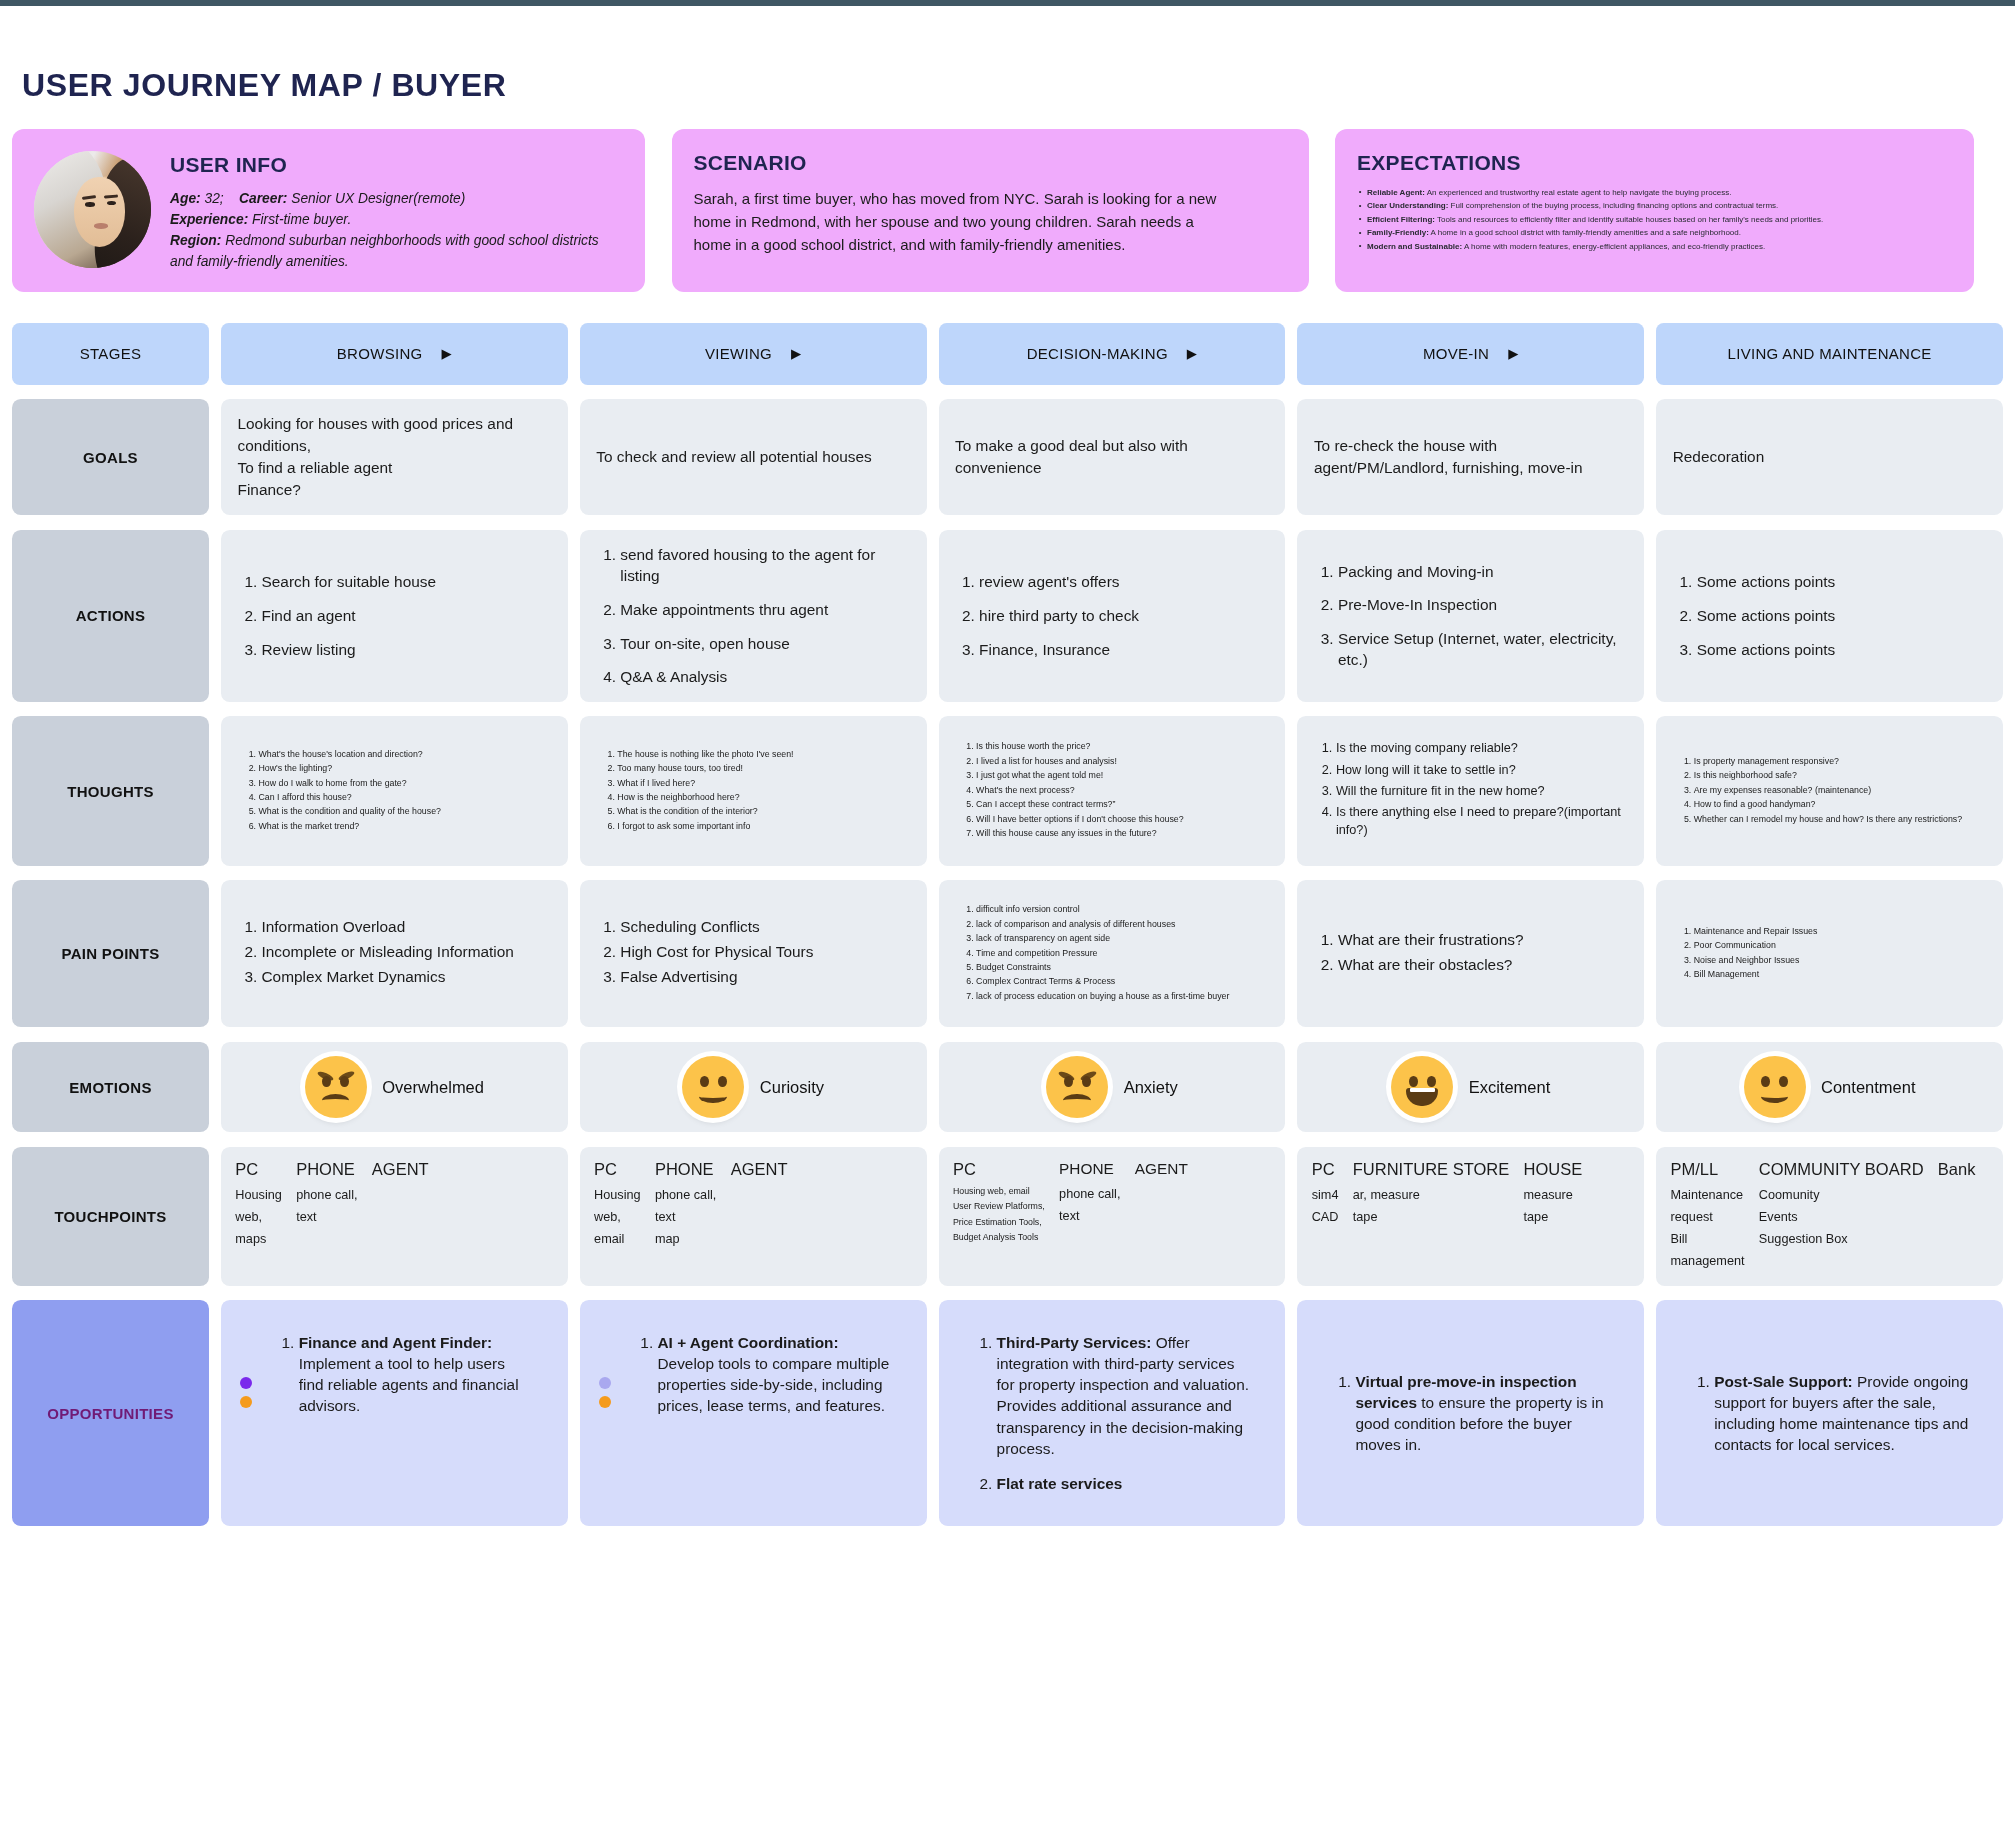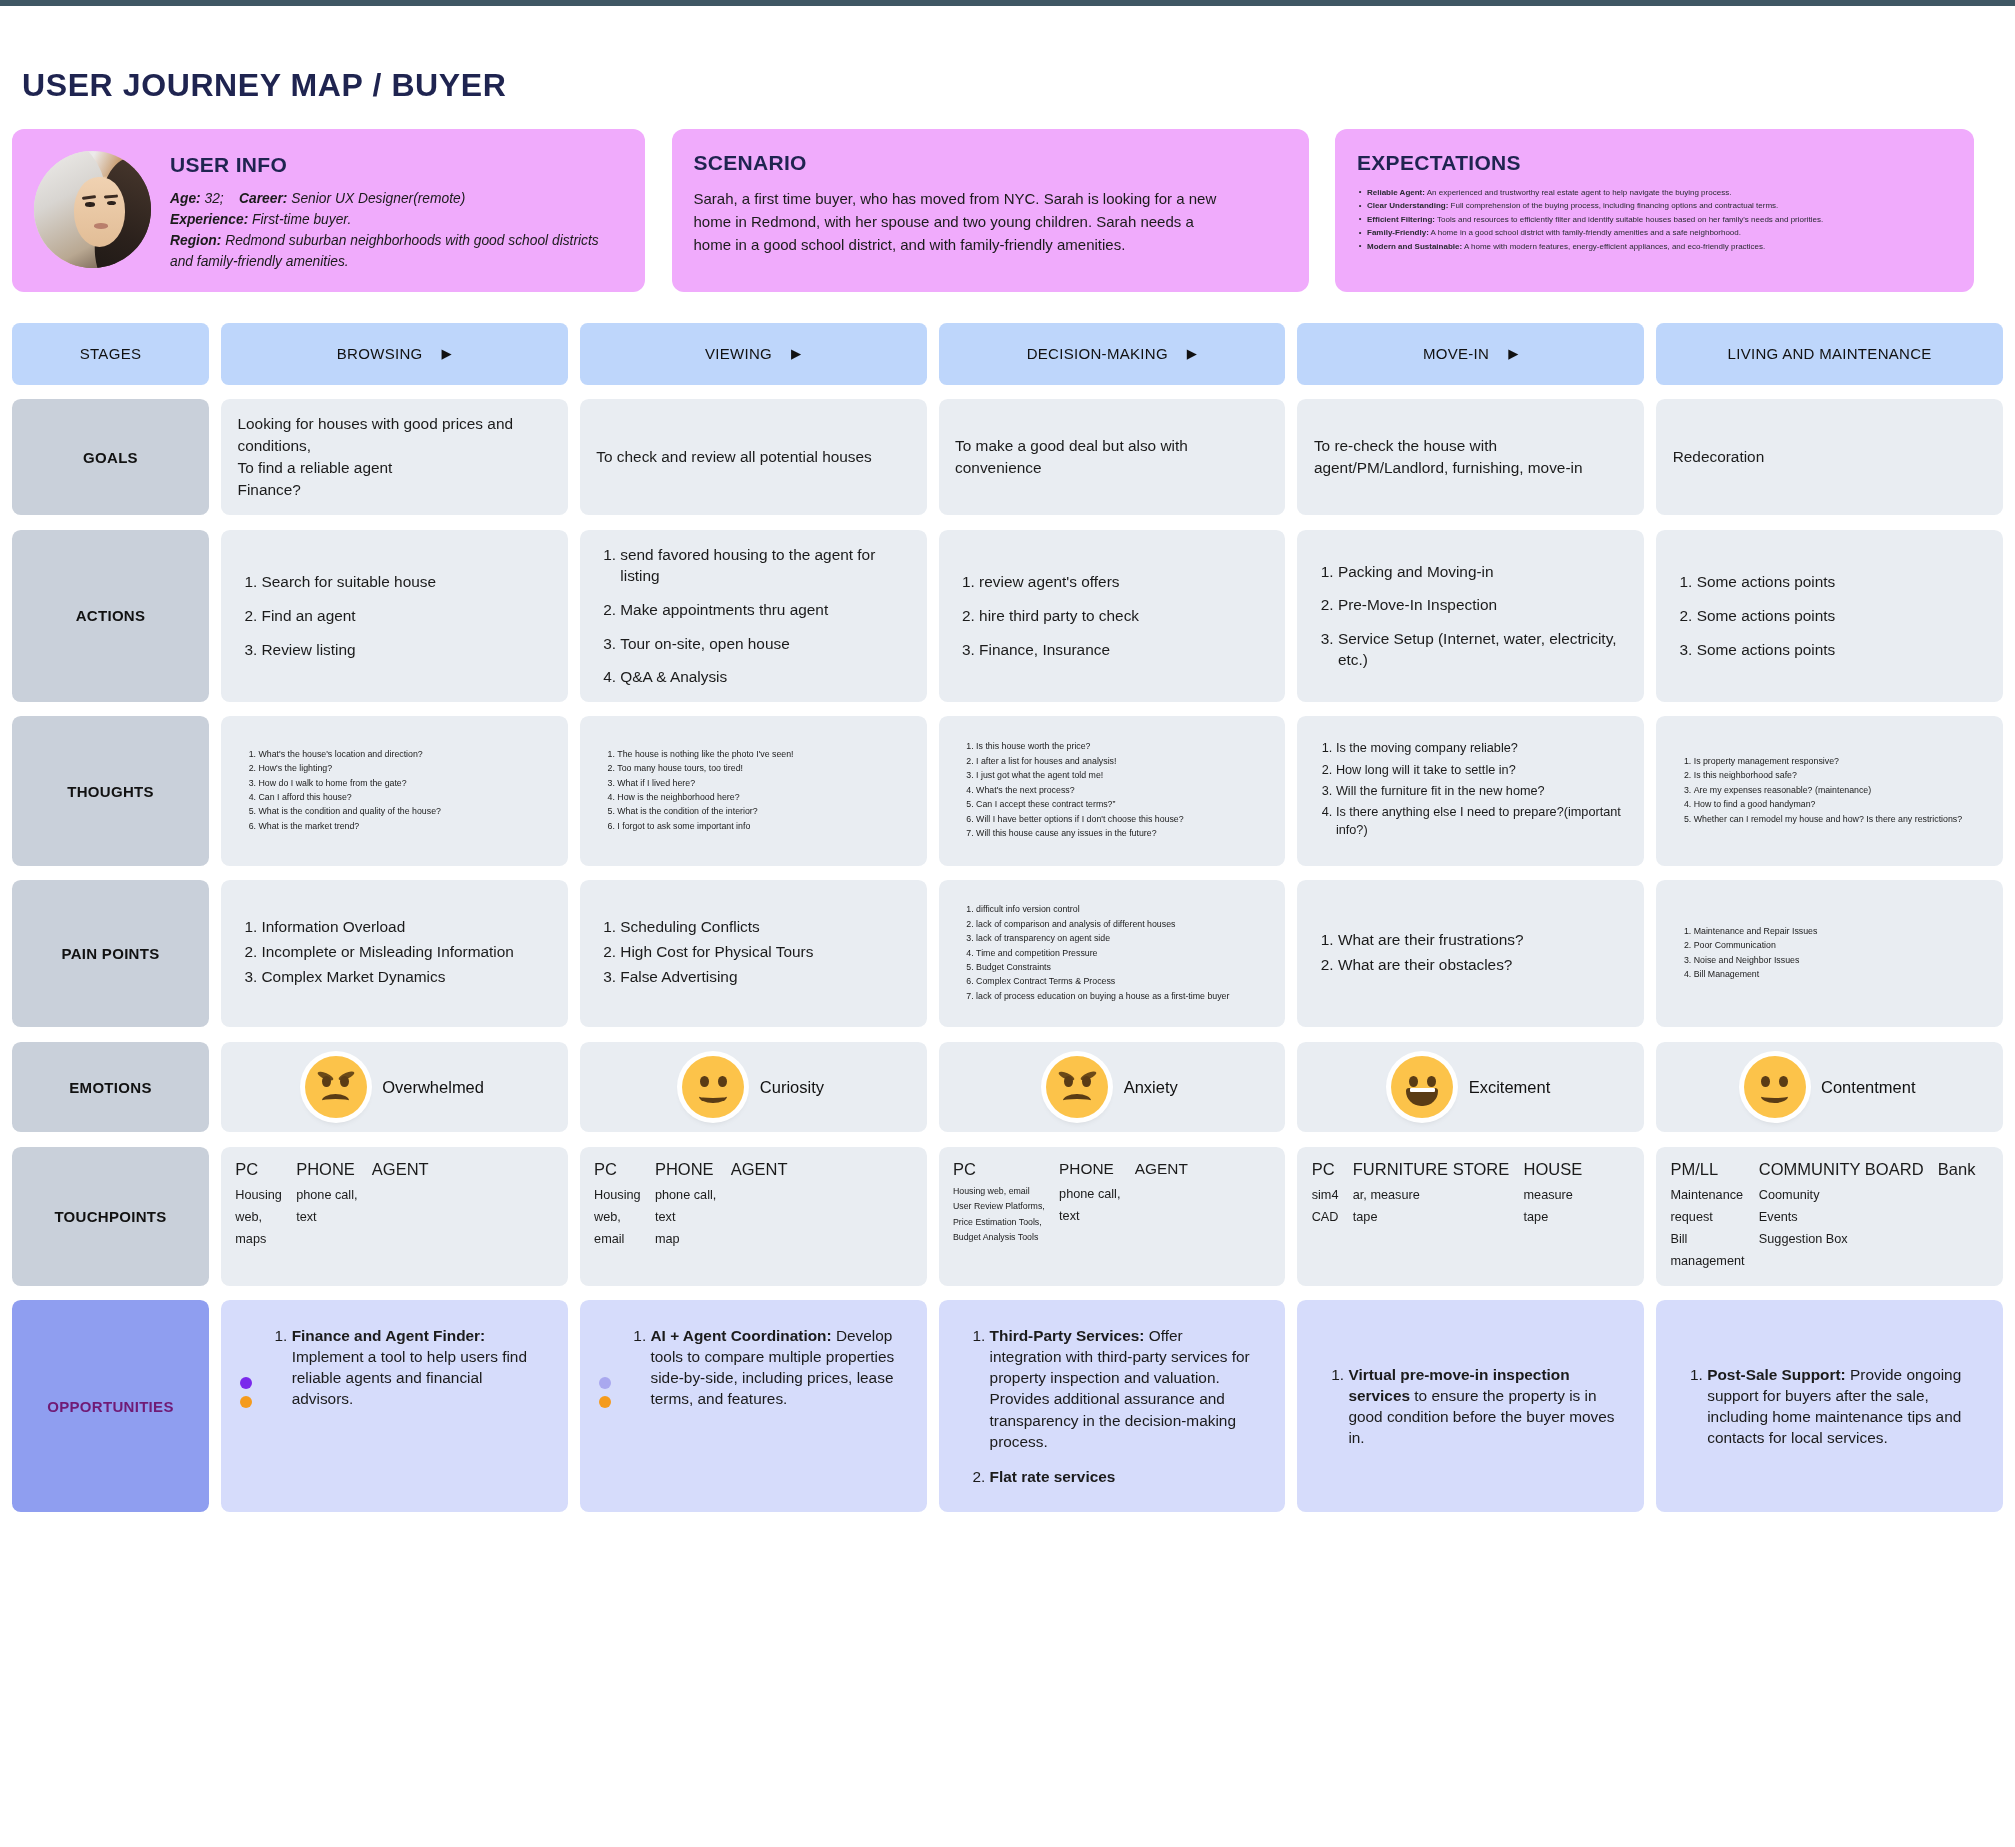--- a/index.html
+++ b/index.html
@@ -182,21 +182,21 @@
 
   
   .row.opps .rowlabel { background:#8f9ef0; color:#701a75; }
   .row.opps .cell { background:#d6dcfb; padding: 16.5px 19px; position:relative; }
   .opp-inner { display:flex; align-items:flex-start; gap: 7.7px; width:100%; }
   .dots { display:flex; flex-direction:column; gap: 7.7px; padding-top: 60px; flex:0 0 auto; }
   .dot { width: 12px; height: 12px; border-radius:50%; }
   .dot.purple { background:#7a29ec; }
   .dot.periwinkle { background:#a9a8ef; }
   .dot.orange { background:#f59b1d; }
-  ol.opp { margin:8px; padding-left: 24px; }
+  ol.opp { margin:15px; padding-left: 24px; }
   ol.opp li { font-size: 15.4px; line-height: 1.38; margin-bottom: 14.3px; }
   ol.opp li:last-child { margin-bottom: 0; }
   ol.opp li b { font-weight: 700; }
   .row.opps .cell.centered { display:flex; align-items:center; }
   .row.opps .cell.centered > * { width:100%; }
 </style>
 </head>
 <body>
 
 <div class="topbar"></div>
@@ -347,21 +347,21 @@
               <li>The house is nothing like the photo I've seen!</li>
               <li>Too many house tours, too tired!</li>
               <li>What if I lived here?</li>
               <li>How is the neighborhood here?</li>
               <li>What is the condition of the interior?</li>
               <li>I forgot to ask some important info</li>
             </ol>
           </div><div class="cell">
             <ol class="small">
               <li>Is this house worth the price?</li>
-              <li>I after a list for houses  and analysis!</li>
+              <li>I lived a list for houses  and analysis!</li>
               <li>I just got what the agent told me!</li>
               <li>What's the next process?</li>
               <li>Can I accept these contract terms?”</li>
               <li>Will I have better options if I don't choose this house?</li>
               <li>Will this house cause any issues in the future?</li>
             </ol>
           </div><div class="cell">
             <ol class="mid">
               <li>Is the moving company reliable?</li>
               <li>How long will it take to settle in?</li>

